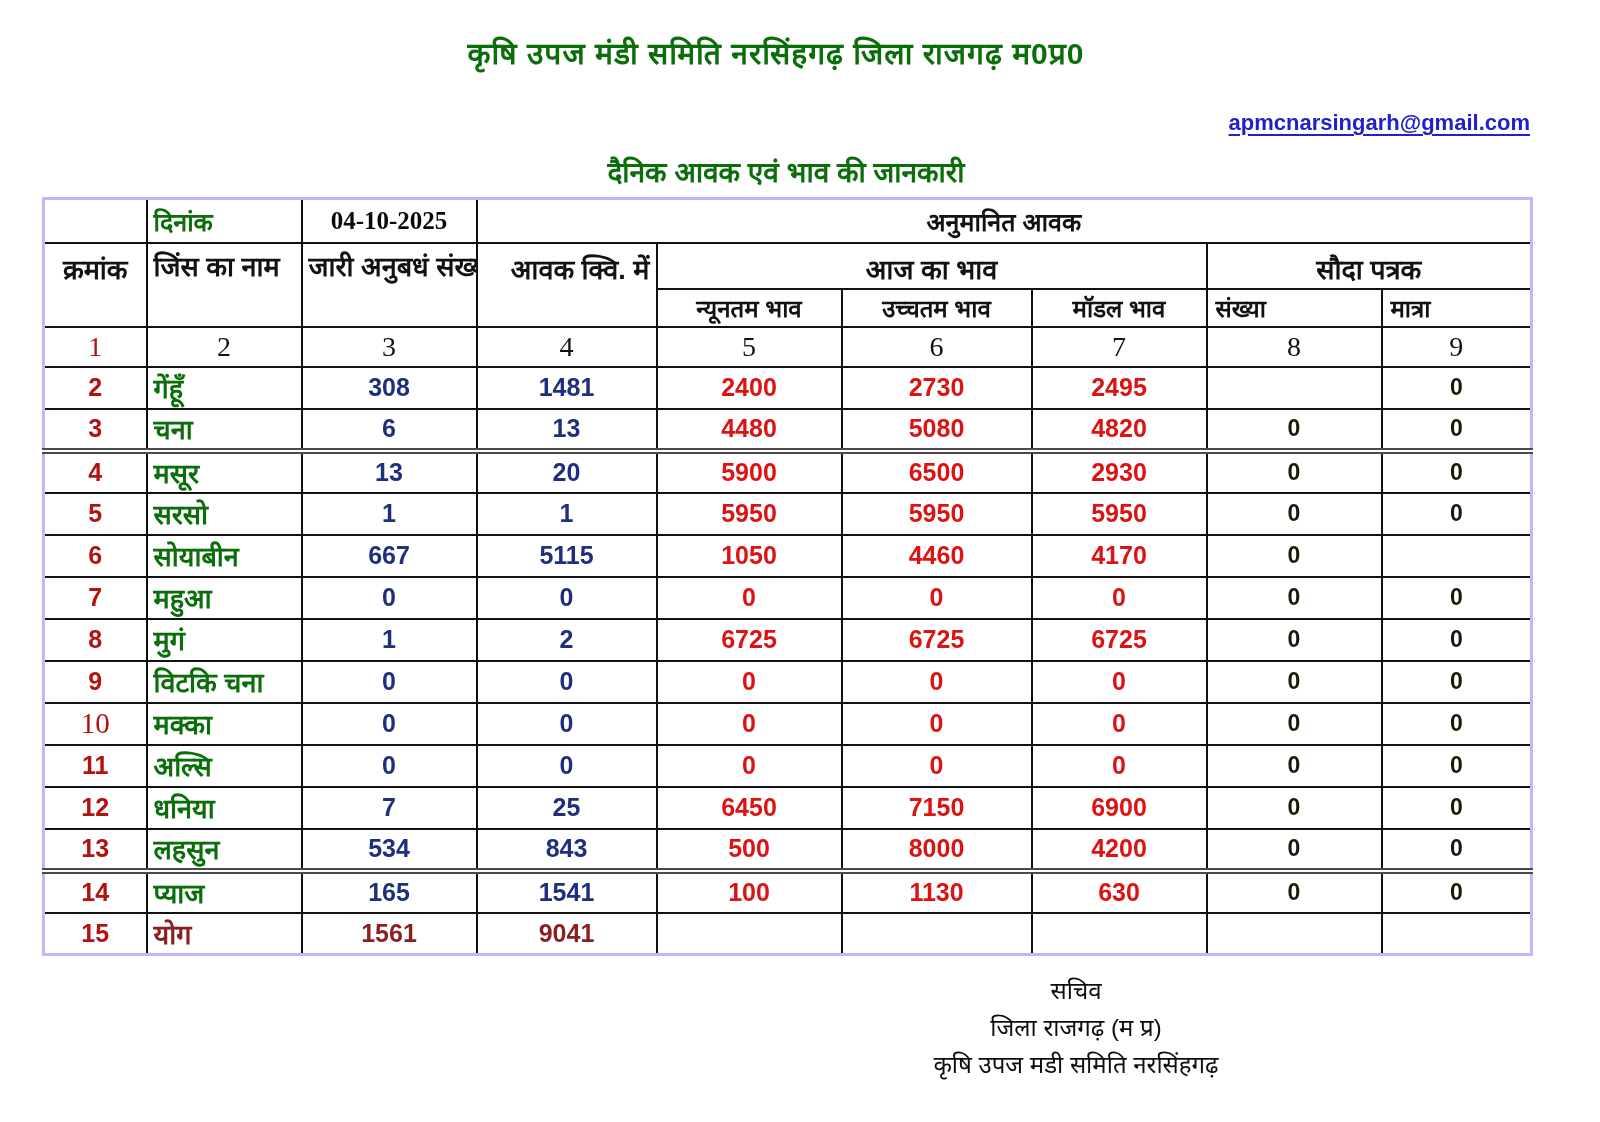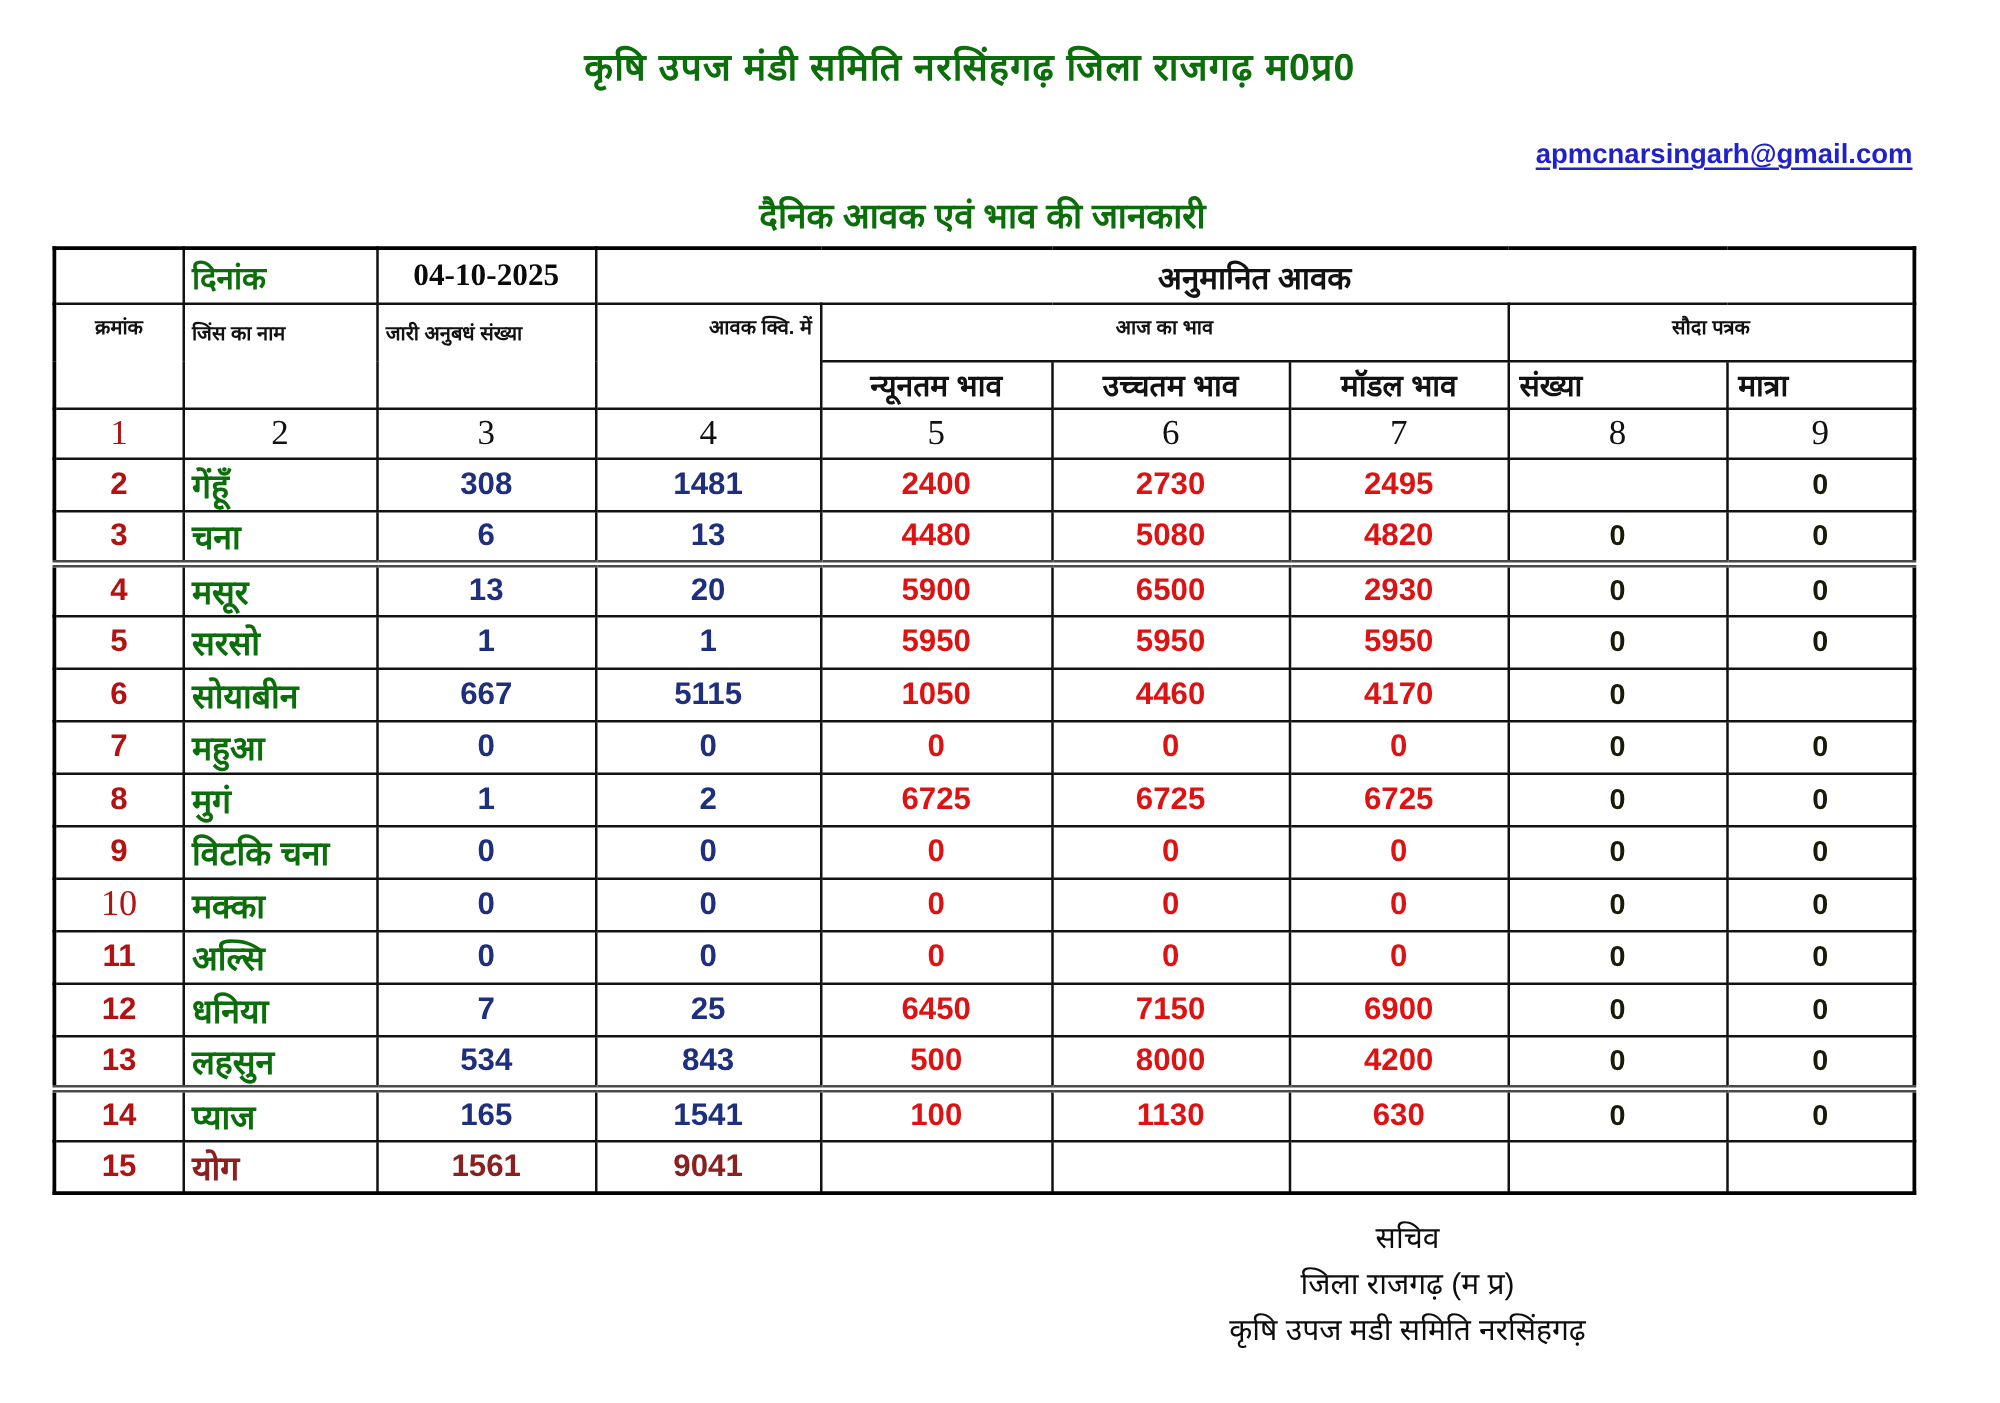--- a/index.html
+++ b/index.html
@@ -42,40 +42,40 @@
     position:absolute;top:152px;left:42px;width:1488px;
     text-align:center;
     font-size:28px;font-weight:700;
     color:var(--green);
   }
   table.rates{
     position:absolute;left:42px;top:197px;
     width:1488px;
     border-collapse:collapse;
     table-layout:fixed;
-    border:3px solid #000000;
+    border:3px solid #c4b5fd;
   }
   table.rates th, table.rates td{
     border:2.5px solid #121212;
     padding:0 6px;
     overflow:hidden;
     white-space:nowrap;
   }
   
   tr.r-date{height:44px;}
   tr.r-date th{font-weight:700;font-size:25px;}
   th.date-label{text-align:left;color:var(--green);padding-left:8px;}
   th.date-value{
     text-align:center;
     font-family:"Liberation Serif", serif;
     font-size:29px;font-weight:700;color:#0a0a0a;
   }
   th.est{text-align:center;font-size:25px;font-weight:700;}
   tr.r-head1{height:46px;}
-  tr.r-head1 th{font-size:16px;font-weight:700;vertical-align:top;padding-top:6px;}
+  tr.r-head1 th{font-size:27px;font-weight:700;vertical-align:top;padding-top:6px;}
   th.h-sn{text-align:center;}
   th.h-name{text-align:left;padding-left:8px;white-space:normal;line-height:35px;}
   th.h-contract{text-align:left;padding-left:16px;white-space:normal;line-height:35px;}
   th.h-arrival{text-align:right;padding-left:6px;}
   th.h-today, th.h-sauda{text-align:center;vertical-align:middle;padding-top:0;}
   tr.r-head2{height:38px;}
   tr.r-head2 th{font-size:24px;font-weight:700;text-align:center;margin-left:33px;}
   tr.r-head2 th.left{text-align:left;padding-left:8px;}
   tr.r-colnums{height:40px;}
   tr.r-colnums th{
@@ -101,21 +101,21 @@
   }
   
   tbody tr:nth-child(9) td.sn{
     font-family:"Liberation Serif", serif;font-weight:400;font-size:29px;
   }
   
   tbody tr:nth-child(14) td.name,
   tbody tr:nth-child(14) td.v-blue{color:var(--total_maroon);}
   
   .footer{
-    position:absolute;left:926px;top:972px;width:400px;
+    position:absolute;left:876px;top:972px;width:400px;
     text-align:center;font-size:24px;color:#0d0d0d;
   }
   .footer div{line-height:37px;}
 </style>
 </head>
 <body>
 
 <div class="page-title">कृषि उपज मंडी समिति नरसिंहगढ़ जिला राजगढ़ म0प्र0</div>
 
 <div class="email-line">

